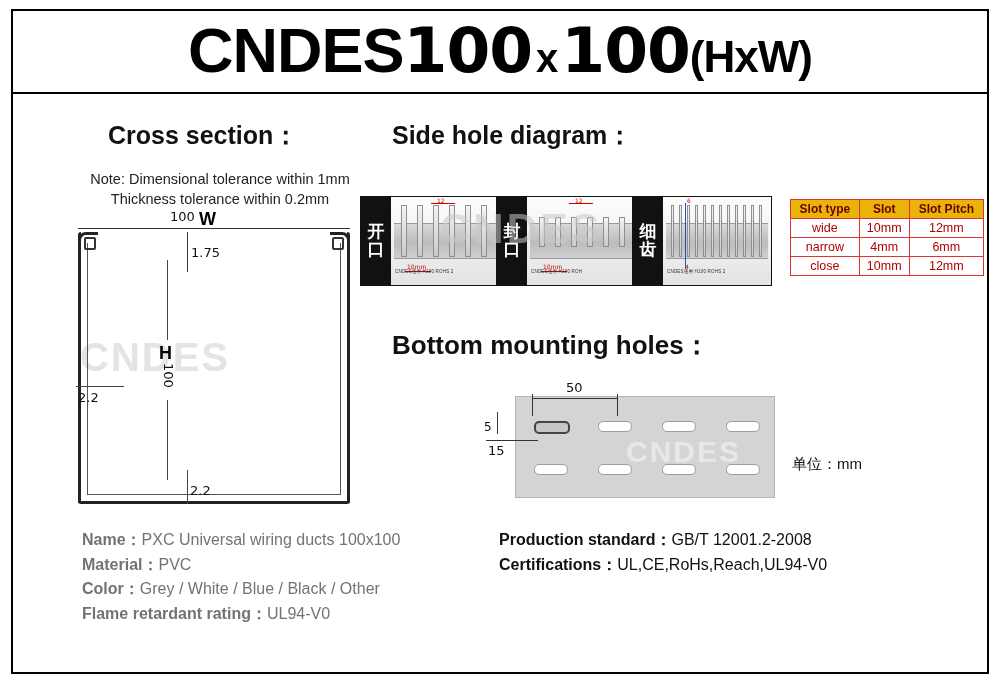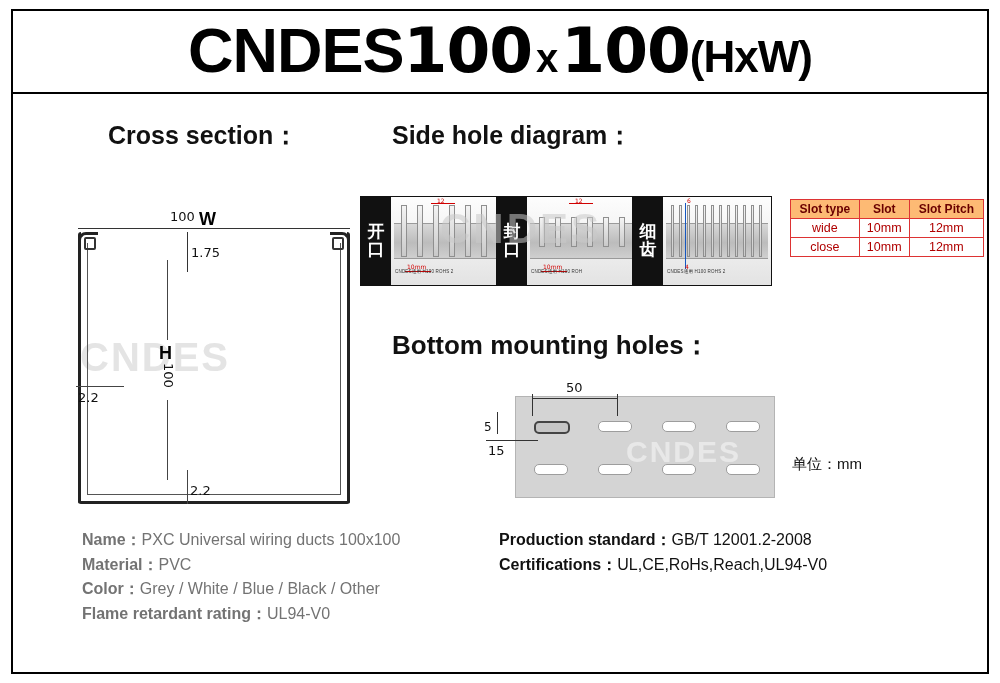--- a/index.html
+++ b/index.html
@@ -365,21 +365,21 @@
   }
   #slot-table th, #slot-table td {
     border: 1px solid #d33;
     text-align: center;
     padding: 2px 3px;
     color: #b00000;
     font-weight: normal;
     white-space: nowrap;
   }
   #slot-table thead th {
-    background: #fdba74;
+    background: #eab308;
     color: #6a0000;
     font-weight: bold;
     font-size: 12px;
   }
 
   
   #bottom-wrap {
     position: absolute;
     left: 470px;
     top: 380px;
@@ -513,20 +513,24 @@
   <div class="title-bar">
     <div class="title-text">
       <span class="title-main">CNDES</span><span class="title-num">100</span><span class="title-x">x</span><span class="title-num">100</span><span class="title-suffix">(HxW)</span>
     </div>
   </div>
 
   <div class="heading" id="h-cross">Cross section：</div>
   <div class="heading" id="h-bottom">Bottom mounting holes：</div>
   <div class="heading" id="h-side">Side hole diagram：</div>
 
+  <div class="note">
+    <div>Note: Dimensional tolerance within 1mm</div>
+    <div>Thickness tolerance within 0.2mm</div>
+  </div>
 
   <div id="cross-wrap">
     <div class="wm-cross">CNDES</div>
     <div class="duct-outline"></div>
     <div class="duct-inner"></div>
     <div class="lip-left"></div>
     <div class="lip-right"></div>
     <div class="lip-hook-l"></div>
     <div class="lip-hook-r"></div>
 
@@ -624,20 +628,25 @@
         <th>Slot Pitch</th>
       </tr>
     </thead>
     <tbody>
       <tr>
         <td>wide</td>
         <td>10mm</td>
         <td>12mm</td>
       </tr>
       <tr>
+        <td>narrow</td>
+        <td>4mm</td>
+        <td>6mm</td>
+      </tr>
+      <tr>
         <td>close</td>
         <td>10mm</td>
         <td>12mm</td>
       </tr>
     </tbody>
   </table>
 
   <div id="bottom-wrap">
     <div class="plate">
       <div class="wm-plate">CNDES</div>

